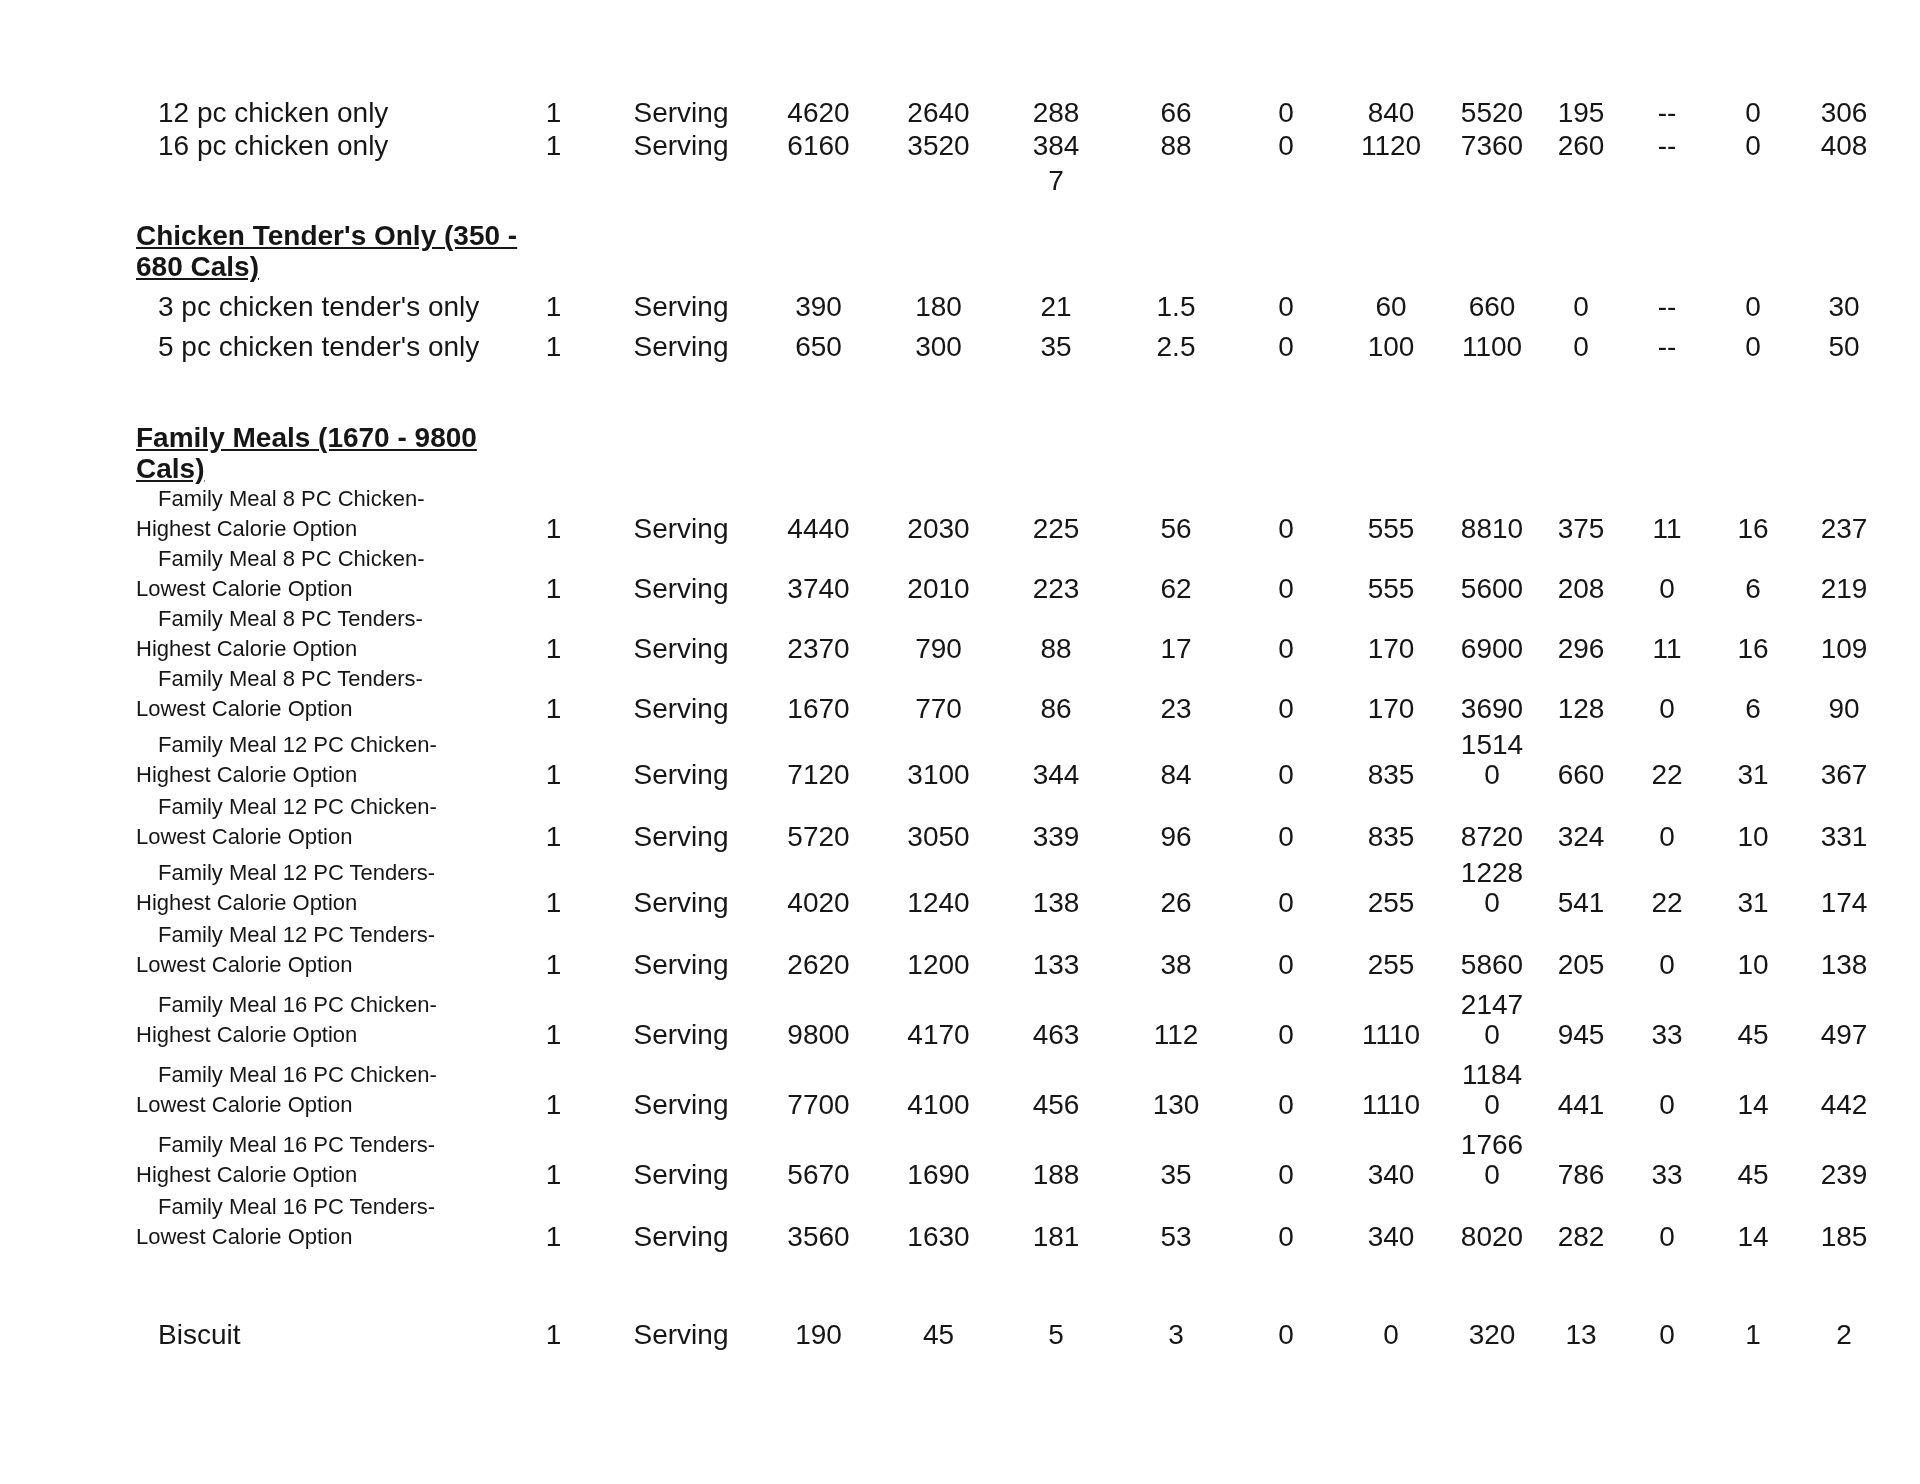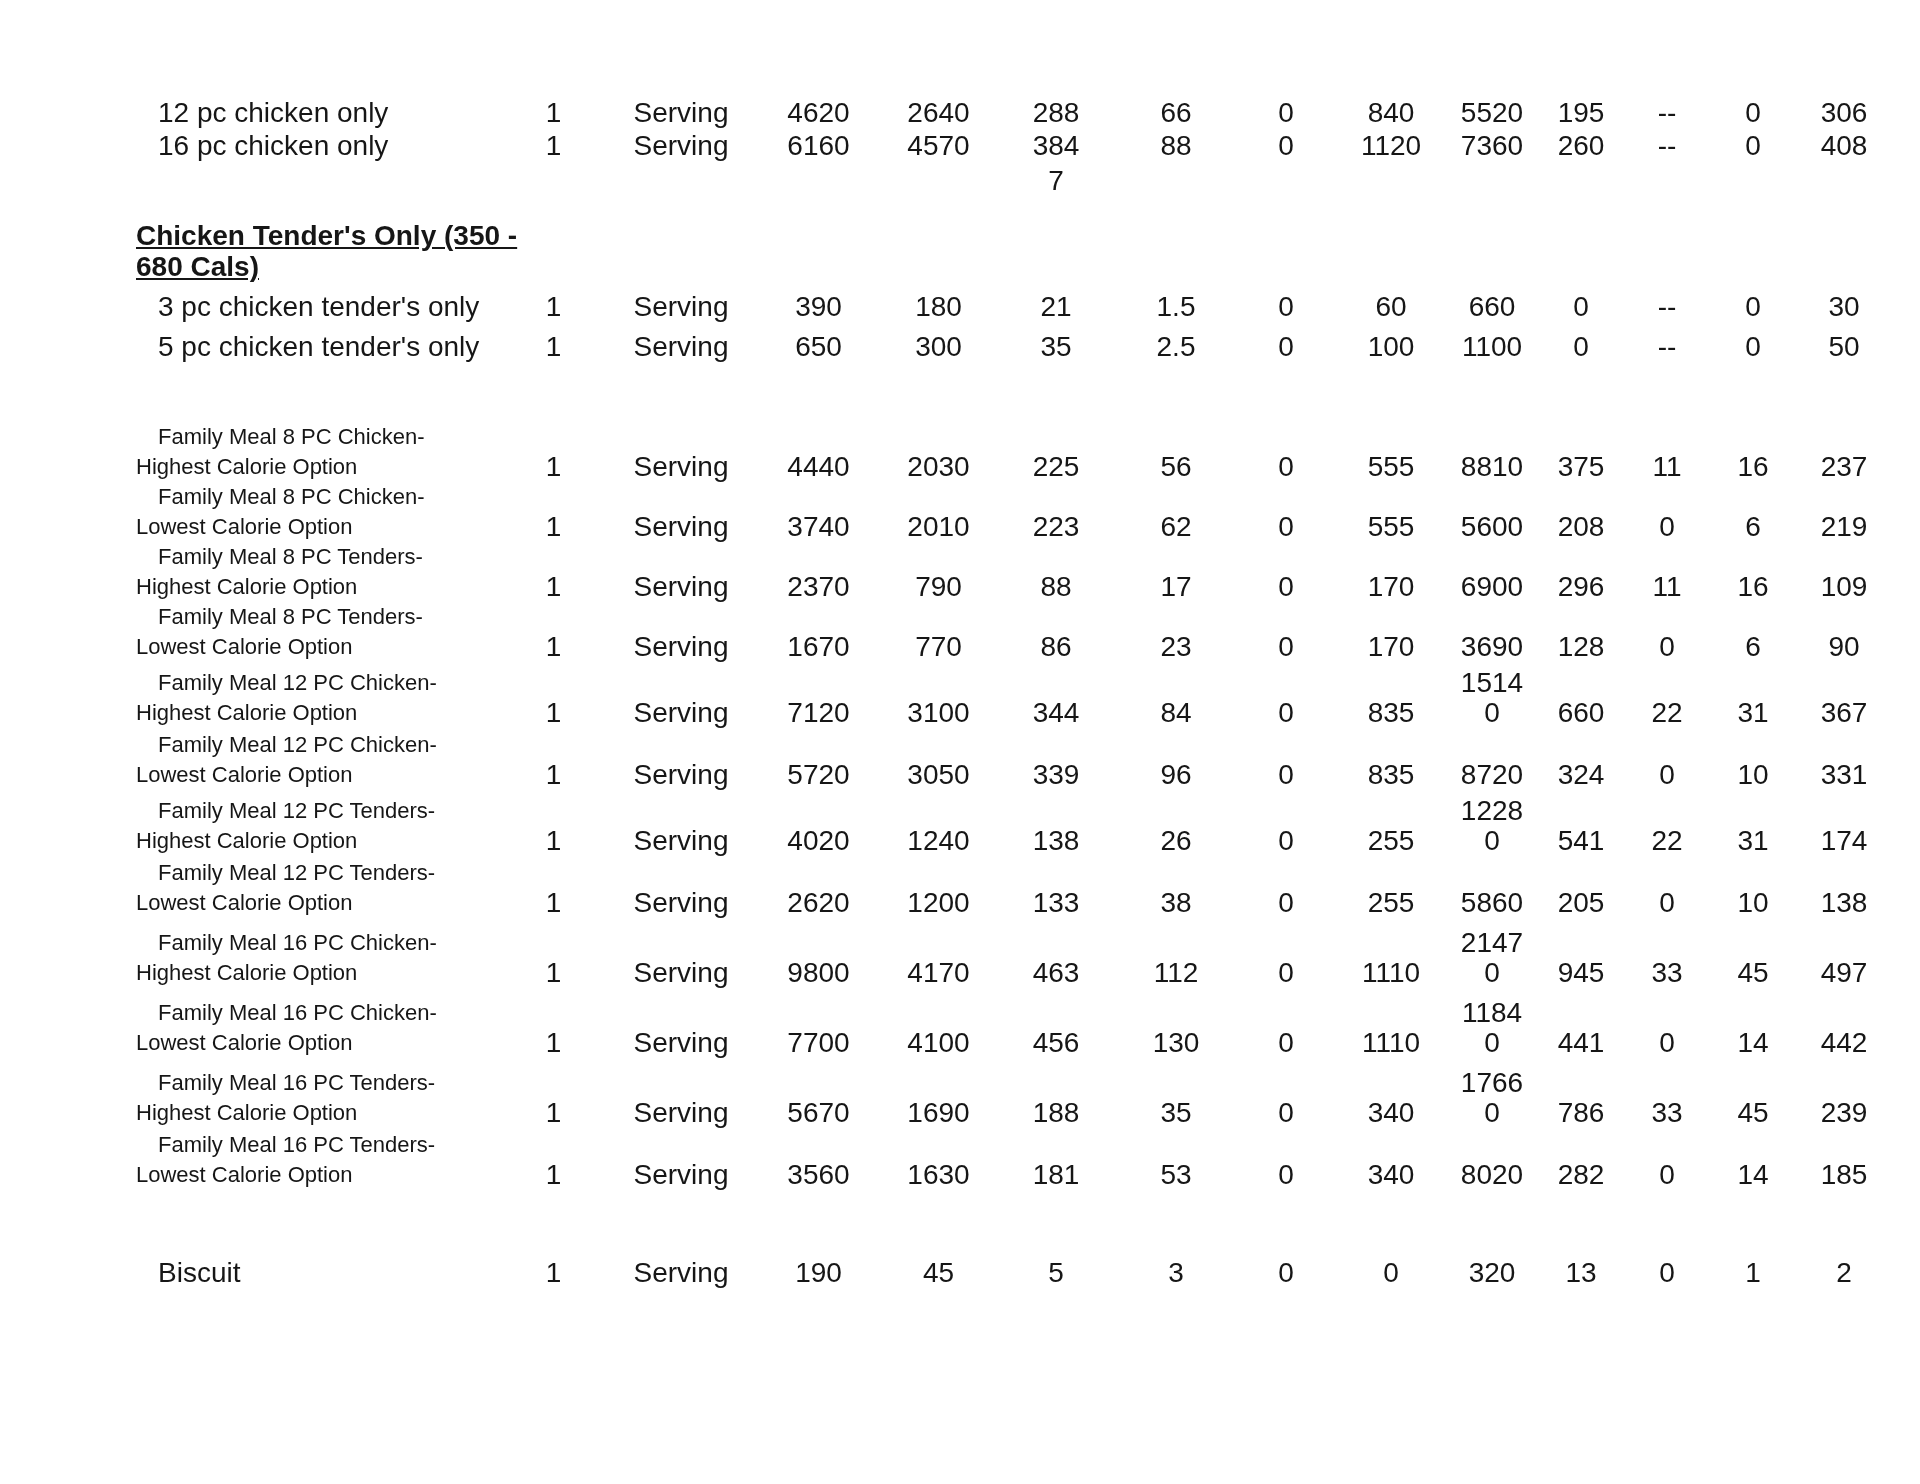--- a/index.html
+++ b/index.html
@@ -94,21 +94,21 @@
           <td class="num">
             <span class="line">1</span>
           </td>
           <td class="num">
             <span class="line">Serving</span>
           </td>
           <td class="num">
             <span class="line">6160</span>
           </td>
           <td class="num">
-            <span class="line">4570</span>
+            <span class="line">3520</span>
           </td>
           <td class="num">
             <span class="line">384</span>
             <span class="line">7</span>
           </td>
           <td class="num">
             <span class="line">88</span>
           </td>
           <td class="num">
             <span class="line">0</span>
@@ -224,20 +224,26 @@
           </td>
           <td class="num">
             <span class="line">0</span>
           </td>
           <td class="num">
             <span class="line">50</span>
           </td>
         </tr>
         <tr class="gap-row" style="height: 60px;">
           <td colspan="14"></td>
+        </tr>
+        <tr class="section-row" style="height: 62px;">
+          <td colspan="14" class="name">
+            <span class="line">Family Meals (1670 - 9800</span>
+            <span class="line">Cals)</span>
+          </td>
         </tr>
         <tr style="height: 58px;">
           <td class="name small">
             <span class="line indent">Family Meal 8 PC Chicken-</span>
             <span class="line">Highest Calorie Option</span>
           </td>
           <td class="num">
             <span class="line">1</span>
           </td>
           <td class="num">

